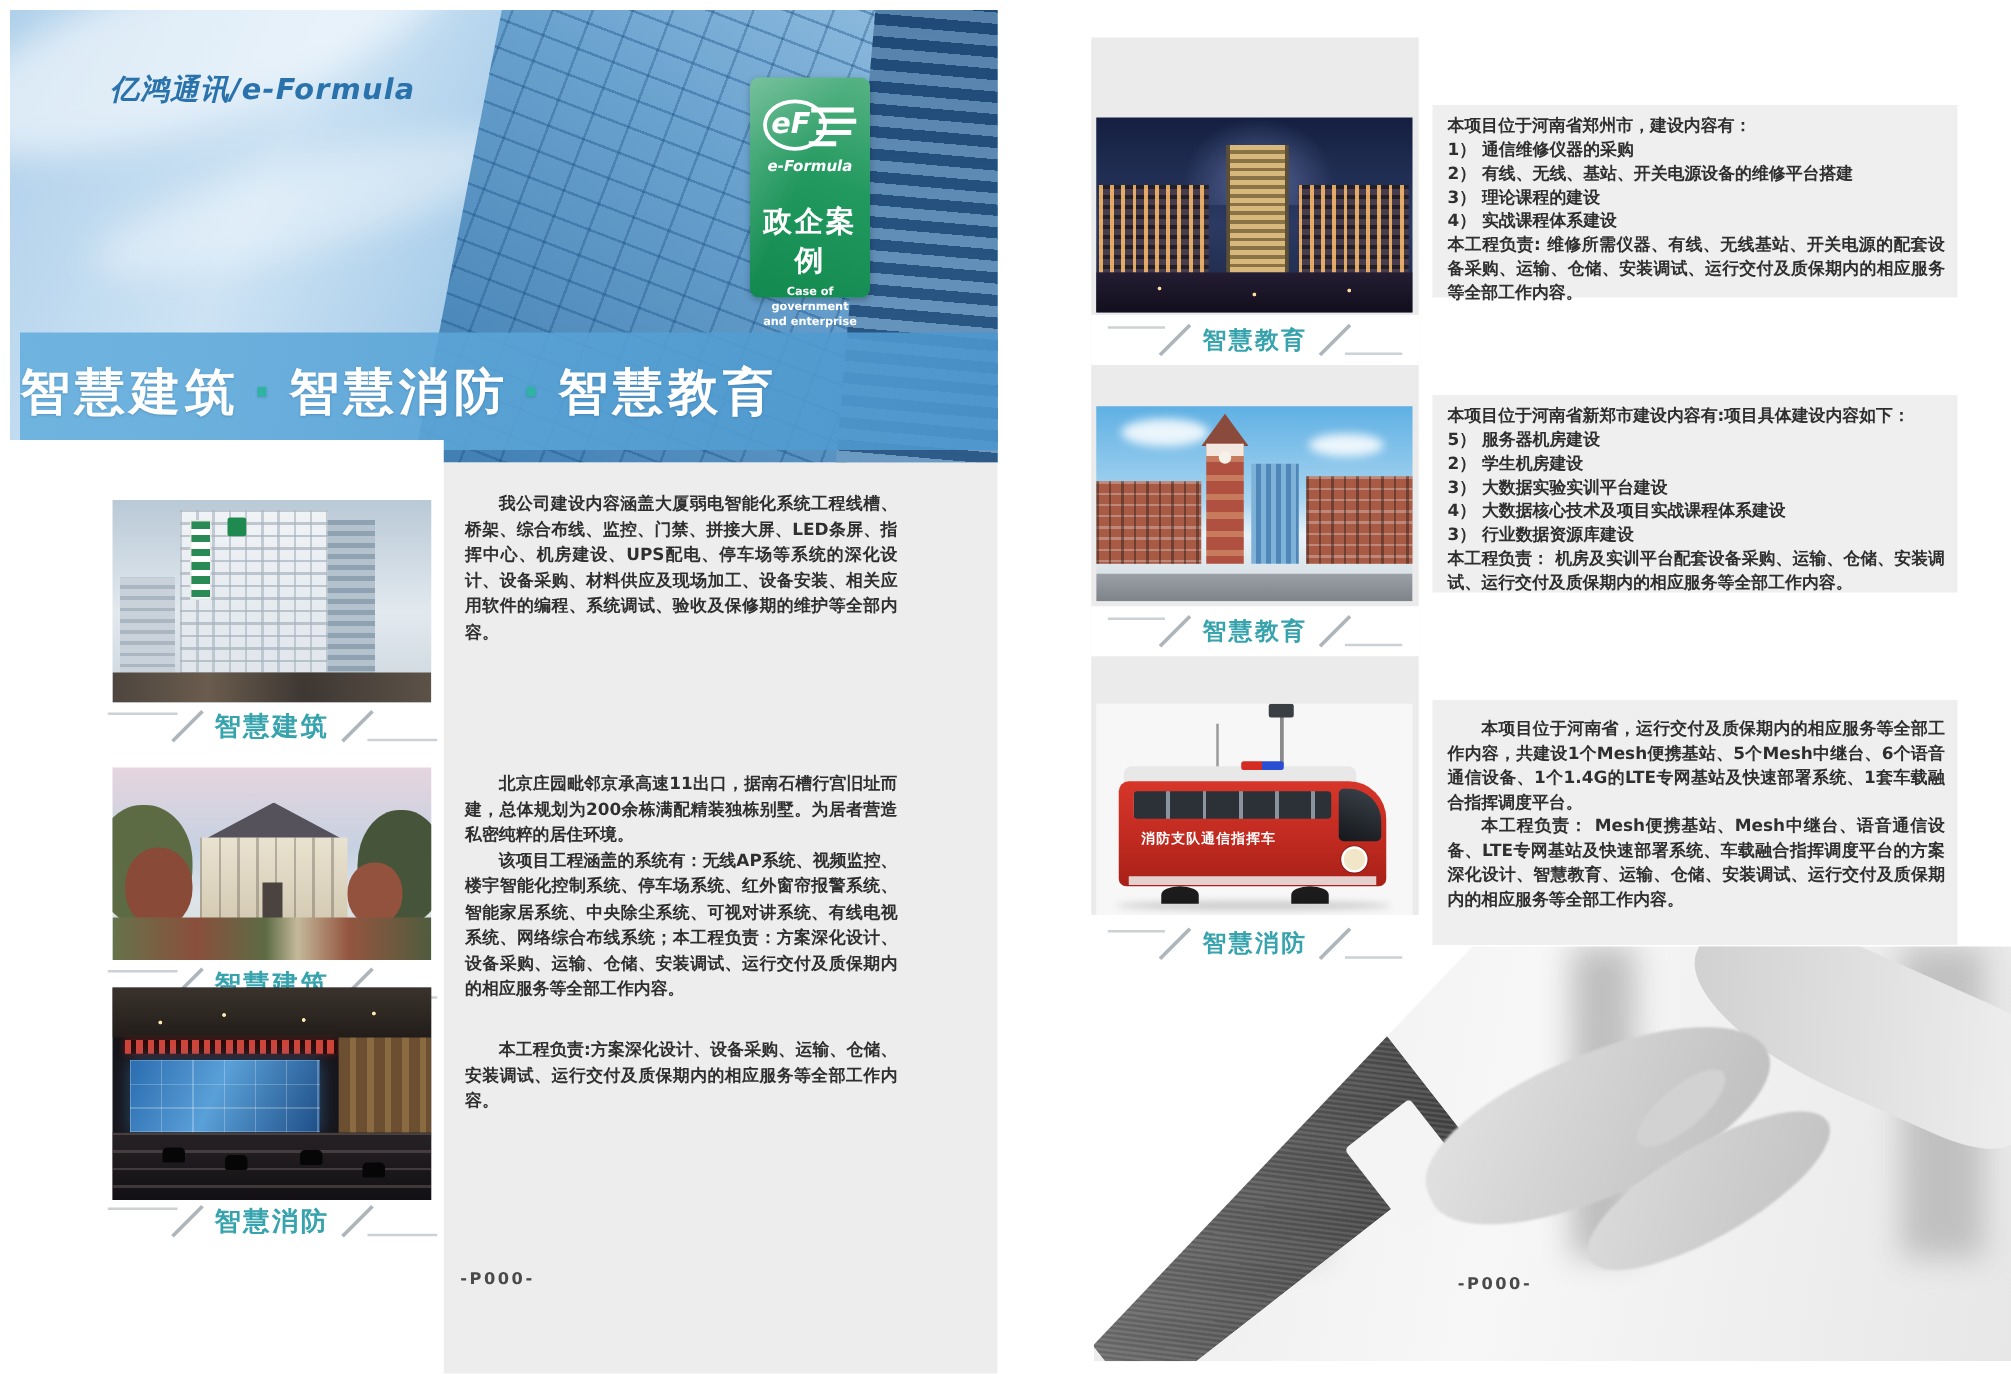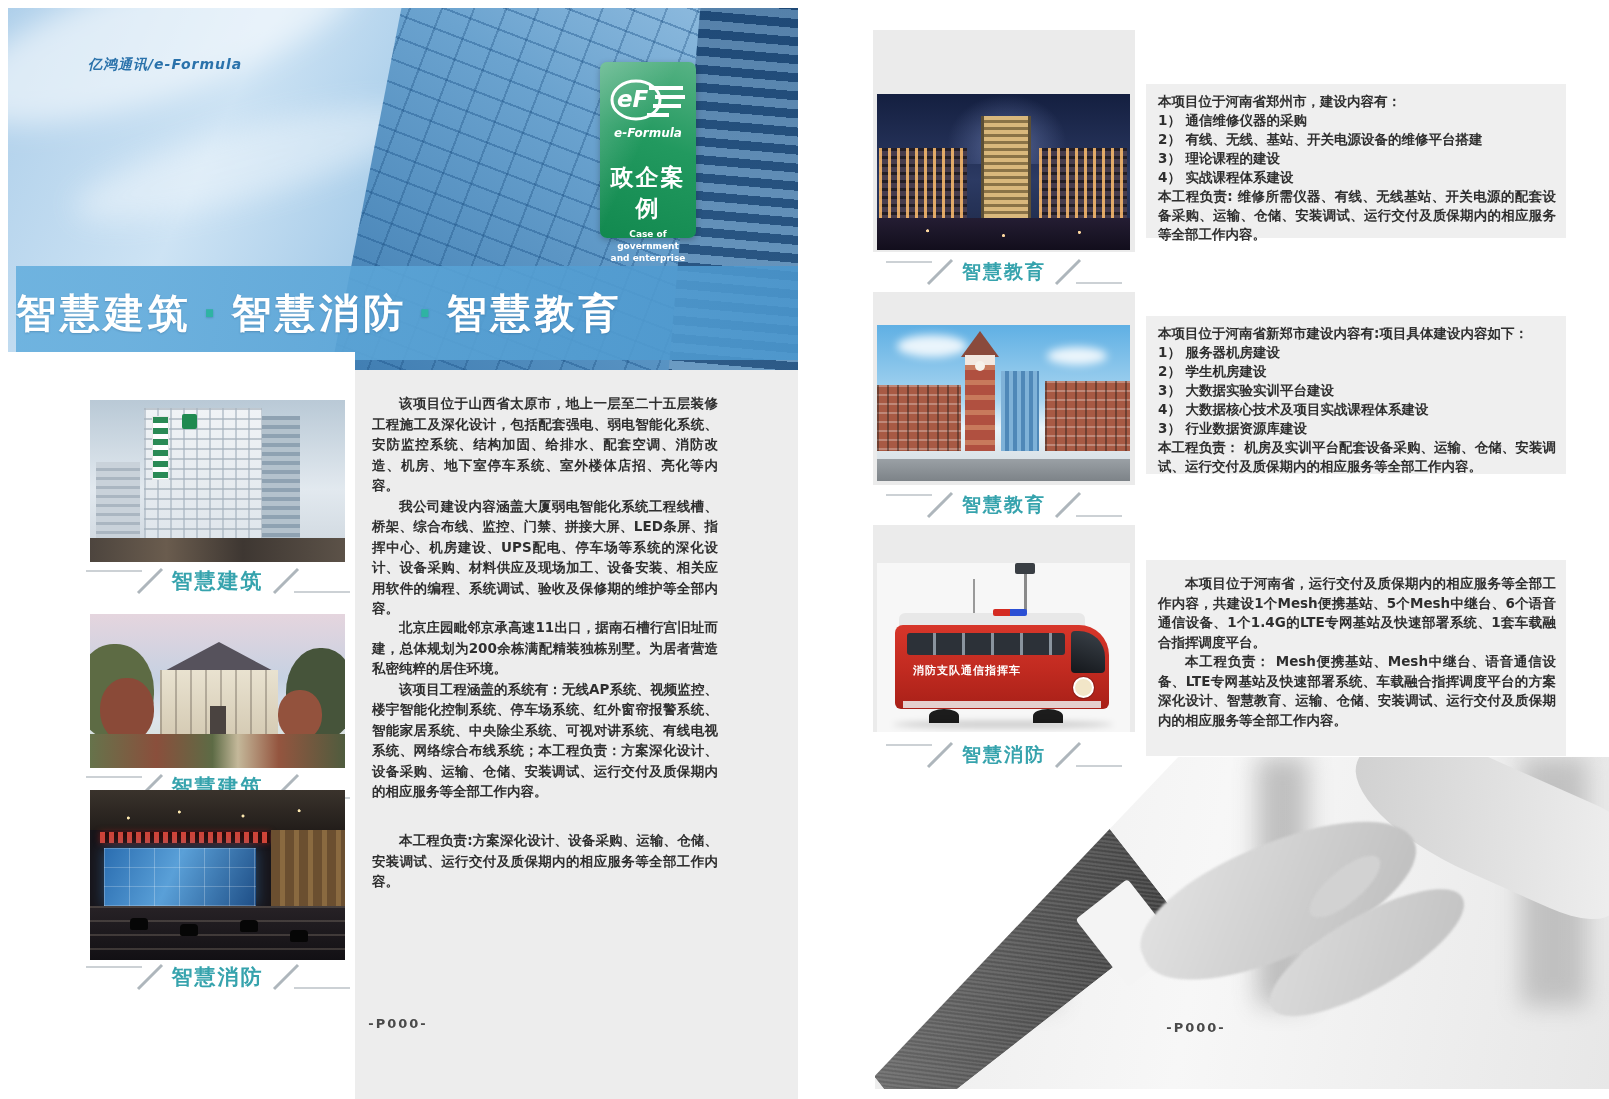--- a/index.html
+++ b/index.html
@@ -17,21 +17,21 @@
         background:radial-gradient(circle at 55% 45%,rgba(255,255,255,.95) 0%,rgba(255,255,255,0) 62%);}
   .hero-bldg1{right:-90px;top:-40px;width:470px;height:520px;transform:rotate(11deg);transform-origin:top right;
         background:
           repeating-linear-gradient(100deg,rgba(20,70,120,.30) 0 2px,rgba(255,255,255,0) 2px 30px),
           repeating-linear-gradient(10deg,rgba(25,80,135,.38) 0 2px,rgba(255,255,255,0) 2px 22px),
           linear-gradient(205deg,#a9cdea 0%,#6ba3cf 45%,#3d7bb0 100%);}
   .hero-bldg2{right:-26px;top:-10px;width:140px;height:400px;transform:rotate(5deg);
         background:
           repeating-linear-gradient(180deg,rgba(10,40,80,.45) 0 9px,rgba(255,255,255,.18) 9px 18px),
           linear-gradient(180deg,#2f6496 0%,#4d87b8 100%);}
-  .brand{left:80px;top:48px;color:#2a72ab;font-size:14px;font-weight:bold;font-style:italic;letter-spacing:1px;}
+  .brand{left:80px;top:48px;color:#2a72ab;font-size:23px;font-weight:bold;font-style:italic;letter-spacing:1px;}
   
   .ribbon{left:592px;top:54px;width:96px;height:176px;border-radius:7px;
         background:linear-gradient(200deg,#57b385 0%,#22995f 45%,#12894f 100%);
         box-shadow:0 2px 6px rgba(0,0,0,.25);text-align:center;color:#fff;}
   .ribbon-sheen{left:0;top:0;width:100%;height:100%;border-radius:7px;
         background:linear-gradient(115deg,rgba(255,255,255,.28) 0%,rgba(255,255,255,0) 45%);}
   .rb-logo{position:relative;margin:14px auto 0;width:78px;height:48px;}
   .rb-logo-text{position:absolute;left:8px;top:10px;font-size:23px;font-weight:bold;font-style:italic;}
   .rb-caption{font-size:12px;font-weight:bold;font-style:italic;margin-top:2px;}
   .rb-title{font-size:23px;font-weight:bold;letter-spacing:2px;margin-top:22px;}
@@ -334,21 +334,20 @@
         <path d="M76 2 L52 26" stroke="#aeb6bc" stroke-width="3" fill="none"></path>
       </svg>
     <span class="cap-text">智慧消防</span>
     <svg class="zz" width="80" height="28" viewBox="0 0 80 28">
         <path d="M28 2 L4 26" stroke="#aeb6bc" stroke-width="3" fill="none"></path>
         <path d="M24 25 H80" stroke="#ccd1d5" stroke-width="2" fill="none"></path>
       </svg>
   </div>
 
   <div class="abs tblock tb1">
-    <p>该项目位于山西省太原市，地上一层至二十五层装修工程施工及深化设计，包括配套强电、弱电智能化系统、安防监控系统、结构加固、给排水、配套空调、消防改造、机房、地下室停车系统、室外楼体店招、亮化等内容。</p>
     <p>我公司建设内容涵盖大厦弱电智能化系统工程线槽、桥架、综合布线、监控、门禁、拼接大屏、LED条屏、指挥中心、机房建设、UPS配电、停车场等系统的深化设计、设备采购、材料供应及现场加工、设备安装、相关应用软件的编程、系统调试、验收及保修期的维护等全部内容。</p>
   </div>
   <div class="abs tblock tb2">
     <p>北京庄园毗邻京承高速11出口，据南石槽行宫旧址而建，总体规划为200余栋满配精装独栋别墅。为居者营造私密纯粹的居住环境。</p>
     <p>该项目工程涵盖的系统有：无线AP系统、视频监控、楼宇智能化控制系统、停车场系统、红外窗帘报警系统、智能家居系统、中央除尘系统、可视对讲系统、有线电视系统、网络综合布线系统；本工程负责：方案深化设计、设备采购、运输、仓储、安装调试、运行交付及质保期内的相应服务等全部工作内容。</p>
   </div>
   <div class="abs tblock tb3">
     <p>本工程负责:方案深化设计、设备采购、运输、仓储、安装调试、运行交付及质保期内的相应服务等全部工作内容。</p>
   </div>
 
@@ -436,21 +435,21 @@
       <li>2） 有线、无线、基站、开关电源设备的维修平台搭建</li>
       <li>3） 理论课程的建设</li>
       <li>4） 实战课程体系建设</li>
     </ul>
     <p>本工程负责: 维修所需仪器、有线、无线基站、开关电源的配套设备采购、运输、仓储、安装调试、运行交付及质保期内的相应服务等全部工作内容。</p>
   </div>
 
   <div class="abs rtext rt2">
     <p>本项目位于河南省新郑市建设内容有:项目具体建设内容如下：</p>
     <ul>
-      <li>1） 服务器机房建设</li>
+      <li>5） 服务器机房建设</li>
       <li>2） 学生机房建设</li>
       <li>3） 大数据实验实训平台建设</li>
       <li>4） 大数据核心技术及项目实战课程体系建设</li>
       <li>3） 行业数据资源库建设</li>
     </ul>
     <p>本工程负责： 机房及实训平台配套设备采购、运输、仓储、安装调试、运行交付及质保期内的相应服务等全部工作内容。</p>
   </div>
 
   <div class="abs rtext rt3">
     <p class="ind">本项目位于河南省，运行交付及质保期内的相应服务等全部工作内容，共建设1个Mesh便携基站、5个Mesh中继台、6个语音通信设备、1个1.4G的LTE专网基站及快速部署系统、1套车载融合指挥调度平台。</p>

